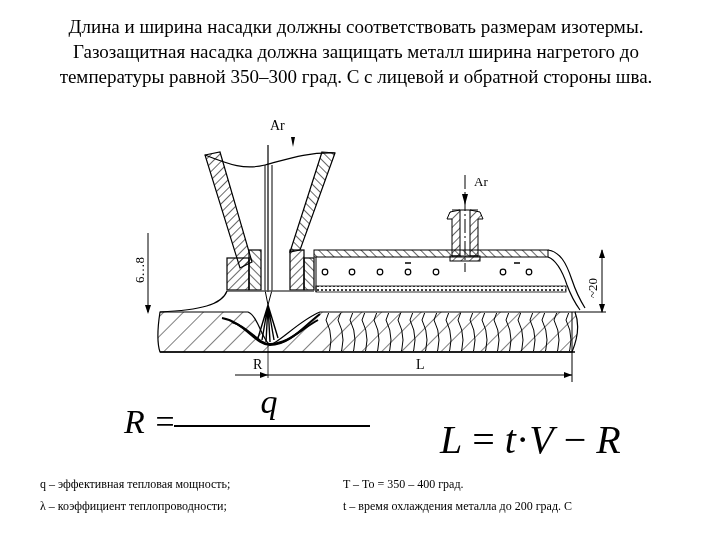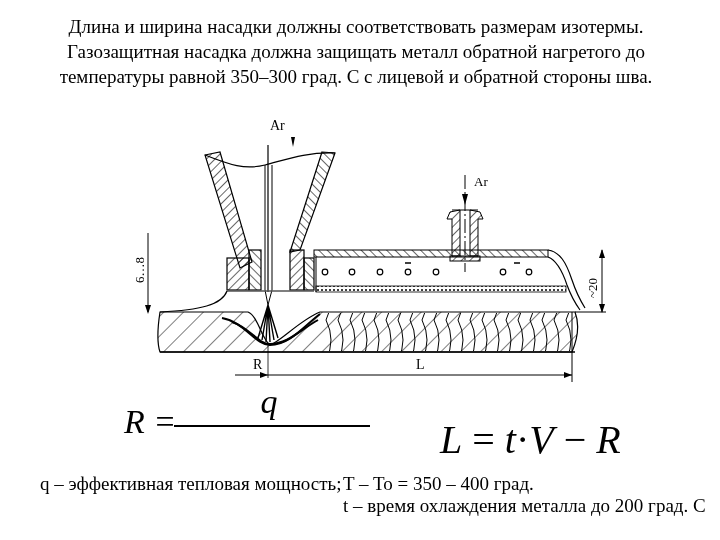--- a/index.html
+++ b/index.html
@@ -12,30 +12,30 @@
   .formula { position: absolute; font-family: "Liberation Serif", serif; font-style: italic; }
   .f1 { left: 124px; top: 385px; width: 250px; height: 80px; }
   .f1 .lhs { position: absolute; left: 0; top: 18px; font-size: 34px; }
   .f1 .num { position: absolute; left: 130px; top: -2px; width: 30px; text-align: center; font-size: 34px; }
   .f1 .bar { position: absolute; left: 50px; top: 40px; width: 196px; height: 2px; background: #000; }
   .f1 .den { position: absolute; left: 50px; top: 42px; font-size: 30px; font-style: normal; white-space: nowrap; }
   .f1 .den i { font-style: italic; }
   .f1 .den sub { font-size: 18px; }
   .f2 { left: 440px; top: 416px; font-size: 40px; white-space: nowrap; }
   .f2 span.n { font-style: normal; }
-  .legend { position: absolute; top: 473px; font-size: 19px; line-height: 22px; white-space: nowrap; }
+  .legend { position: absolute; top: 473px; font-size: 12px; line-height: 22px; white-space: nowrap; }
   .legend.left { left: 40px; }
   .legend.right { left: 343px; }
 </style>
 </head>
 <body>
 
 <div class="title">
   <div>Длина и ширина насадки должны соответствовать размерам изотермы.</div>
-  <div>Газозащитная насадка должна защищать металл обратной нагретого до</div>
+  <div>Газозащитная насадка должна защищать металл ширина нагретого до</div>
   <div>температуры равной 350–300 град. С с лицевой и обратной стороны шва.</div>
 </div>
 
 <svg class="diagram" width="720" height="540" viewBox="0 0 720 540" xmlns="http://www.w3.org/2000/svg">
   <defs>
     <pattern id="hatch" patternUnits="userSpaceOnUse" width="6" height="6" patternTransform="rotate(45)">
       <line x1="0" y1="0" x2="0" y2="6" stroke="#000" stroke-width="1.2"></line>
     </pattern>
     <pattern id="hatchR" patternUnits="userSpaceOnUse" width="6" height="6" patternTransform="rotate(-45)">
       <line x1="0" y1="0" x2="0" y2="6" stroke="#000" stroke-width="1.2"></line>
@@ -143,17 +143,18 @@
 <div class="formula f1">
   <span class="lhs">R =</span>
   <span class="num">q</span>
   <div class="bar"></div>
 </div>
 
 <div class="formula f2"><i>L</i><span class="n"> = </span><i>t</i><span class="n">·</span><i>V</i><span class="n"> − </span><i>R</i></div>
 
 <div class="legend left">
   <div>q – эффективная тепловая мощность;</div>
+  <div>λ – коэффициент теплопроводности;</div>
 </div>
 <div class="legend right">
   <div>T – To = 350 – 400 град.</div>
   <div>t – время охлаждения металла до 200 град. С</div>
 </div>
 
 </body></html>

